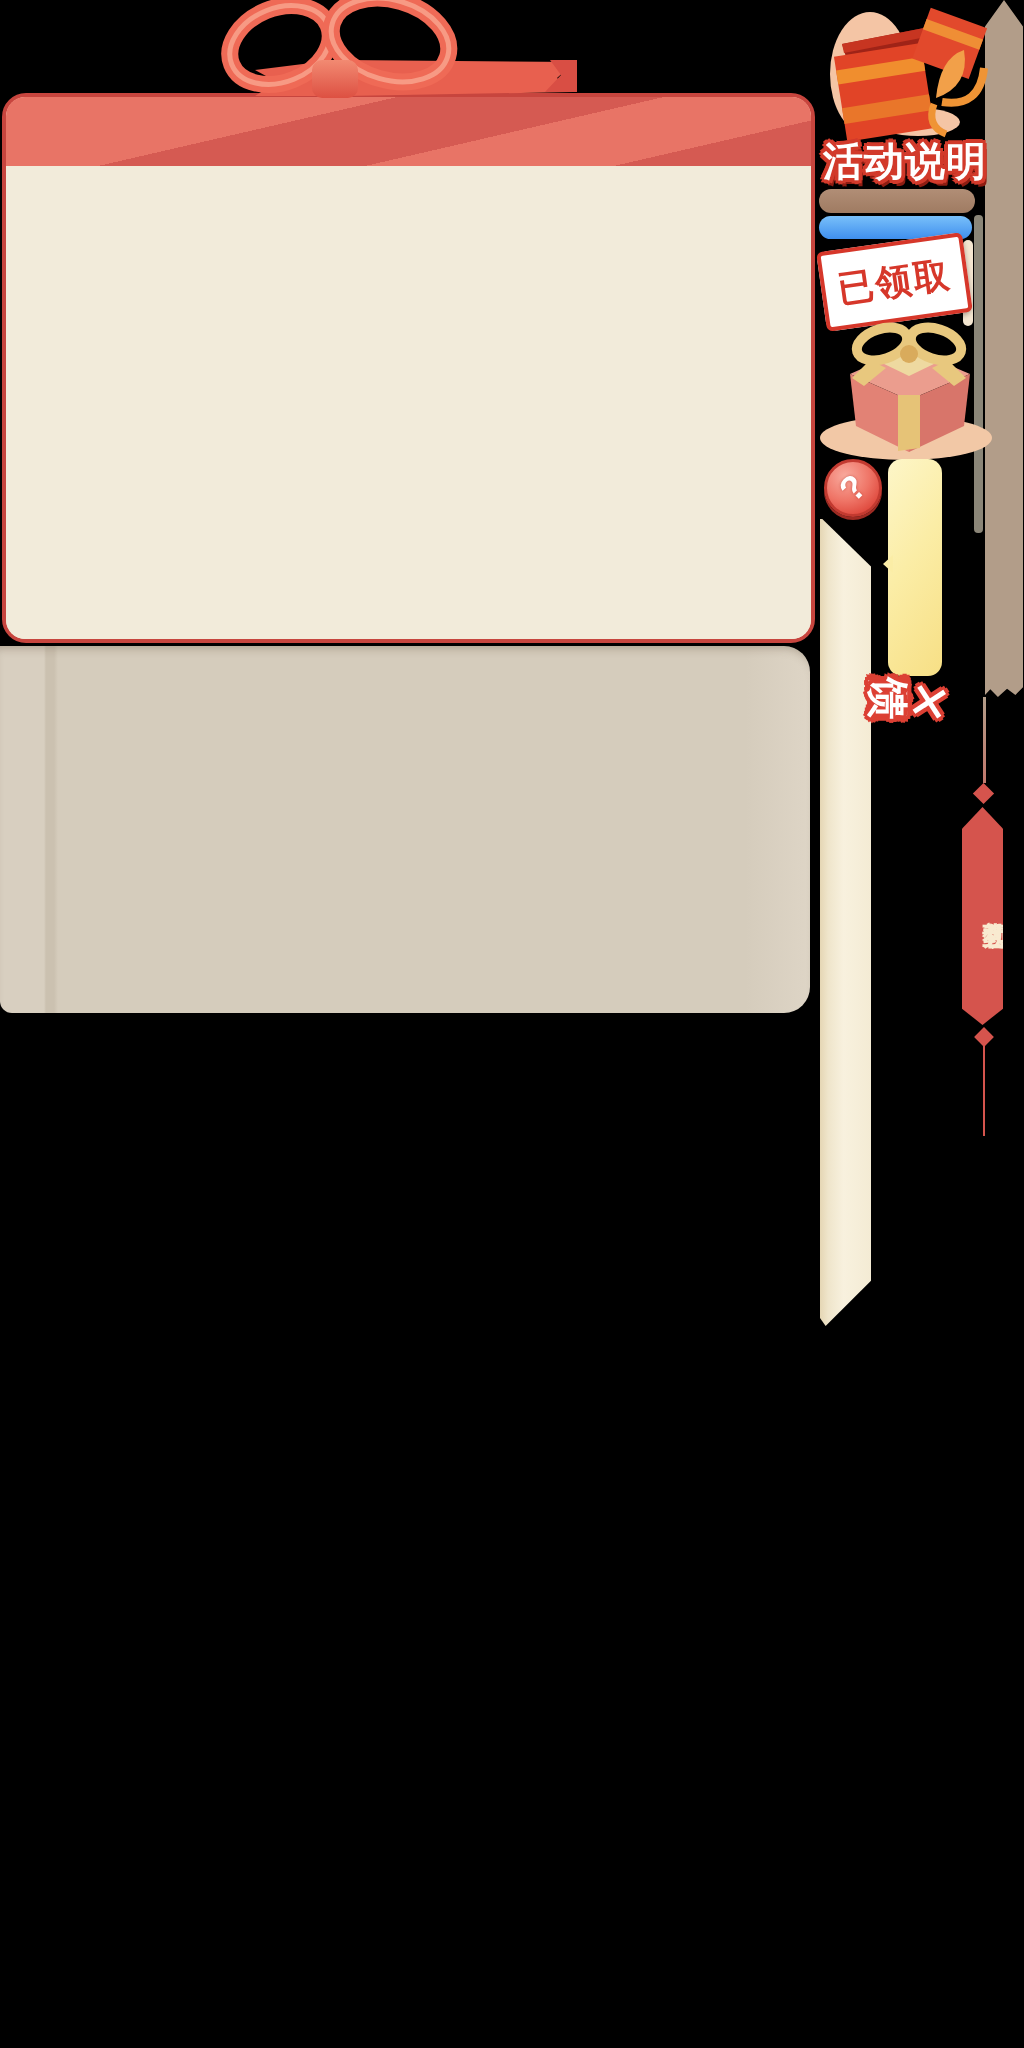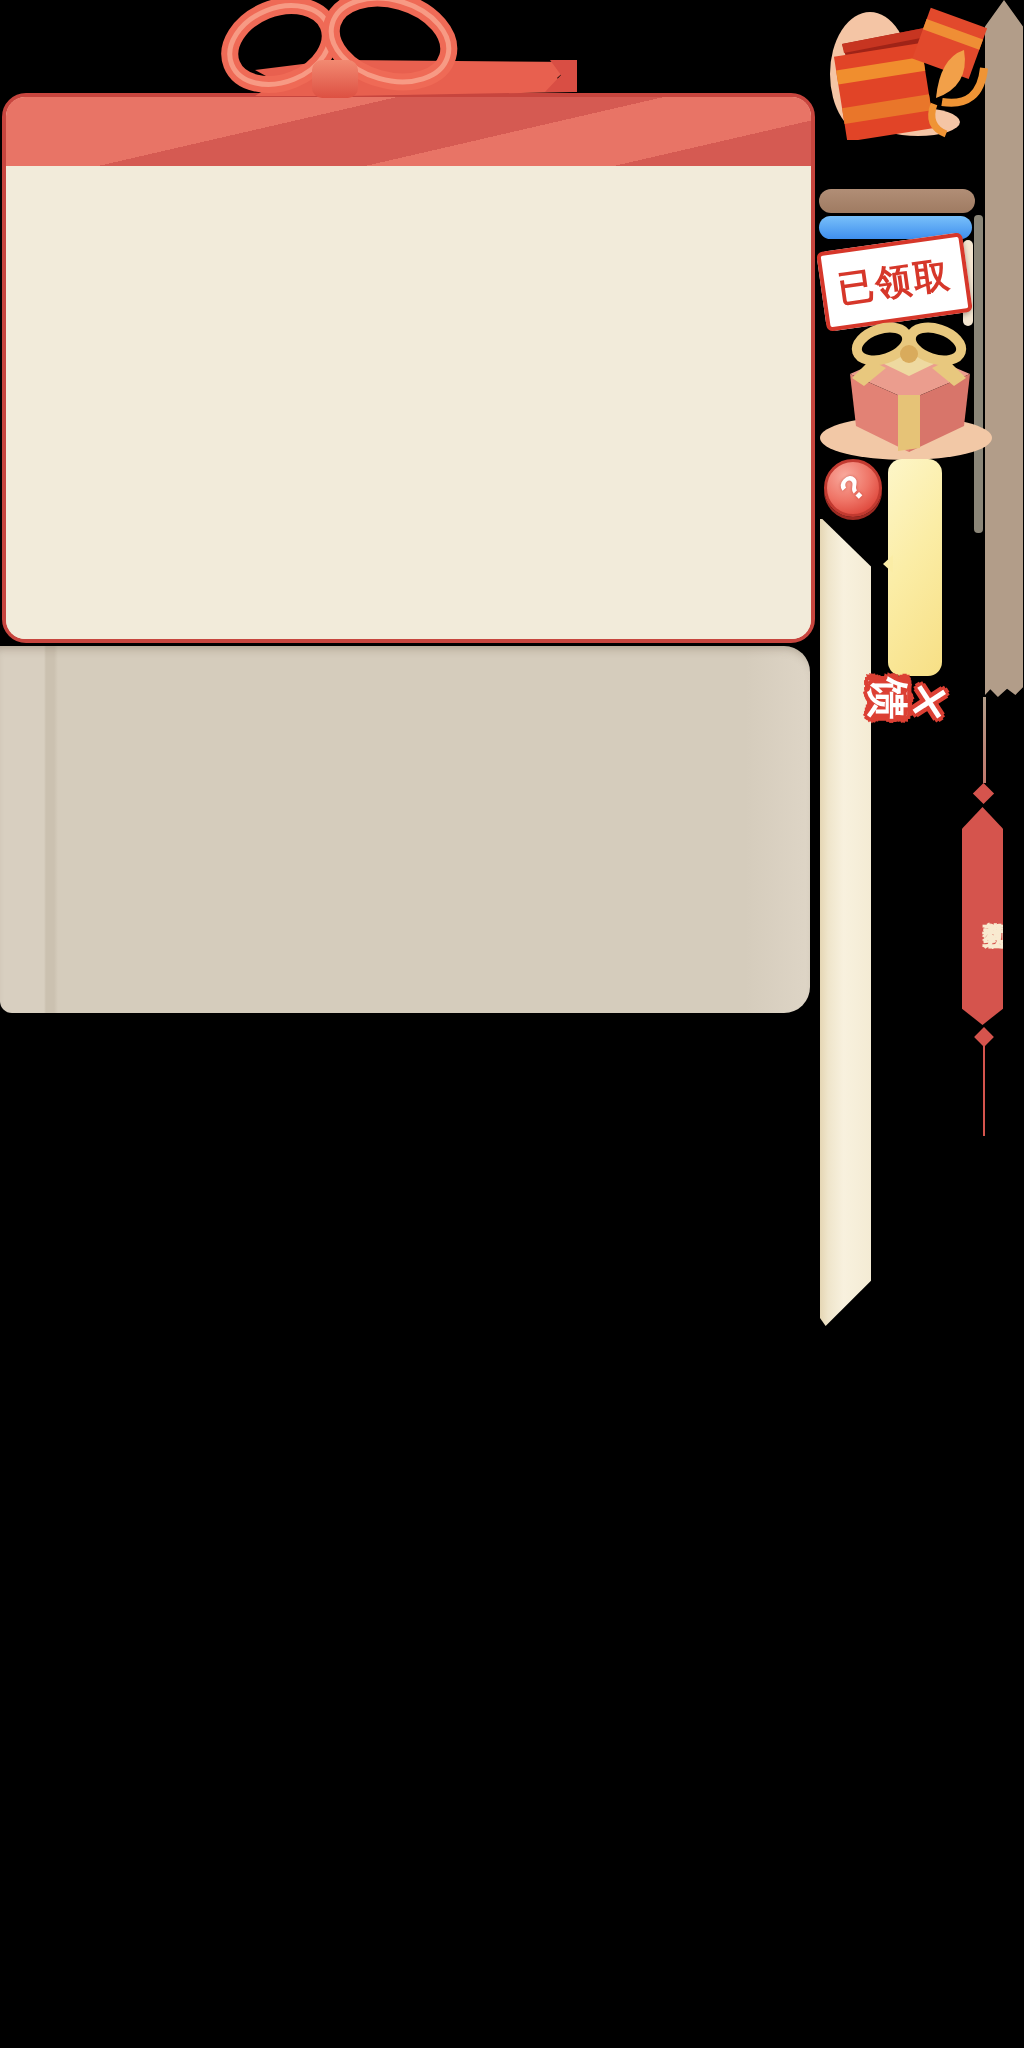--- a/index.html
+++ b/index.html
@@ -132,20 +132,21 @@
     </g>
     <g transform="rotate(20 130 48)">
       <rect x="100" y="16" width="60" height="54" fill="#e2492c"></rect>
       <rect x="100" y="28" width="60" height="11" fill="#ef8e35"></rect>
     </g>
     <path d="M118 98 q34 -12 28 -48 q-24 8 -28 48" fill="#f2a049"></path>
     <path d="M124 102 q38 6 42 -34" stroke="#ef9435" stroke-width="8" fill="none"></path>
     <path d="M116 104 q-8 22 12 30" stroke="#ef9435" stroke-width="7" fill="none"></path>
   </svg>
 
+  <div class="activity-title">活动说明</div>
 
   <div class="progress-bar-brown"></div>
   <div class="progress-bar-blue"></div>
 
   <div class="claimed-stamp">
     <div class="claimed-stamp-inner">已领取</div>
   </div>
 
   <svg class="closed-gift-svg" viewBox="0 0 192 142">
     <ellipse cx="94" cy="118" rx="86" ry="22" fill="#f2c8a6"></ellipse>

